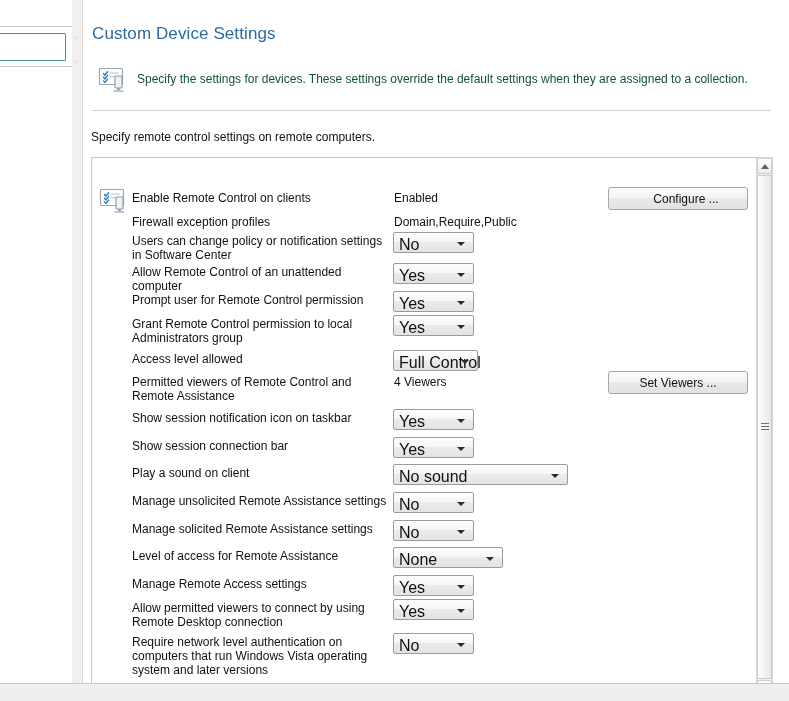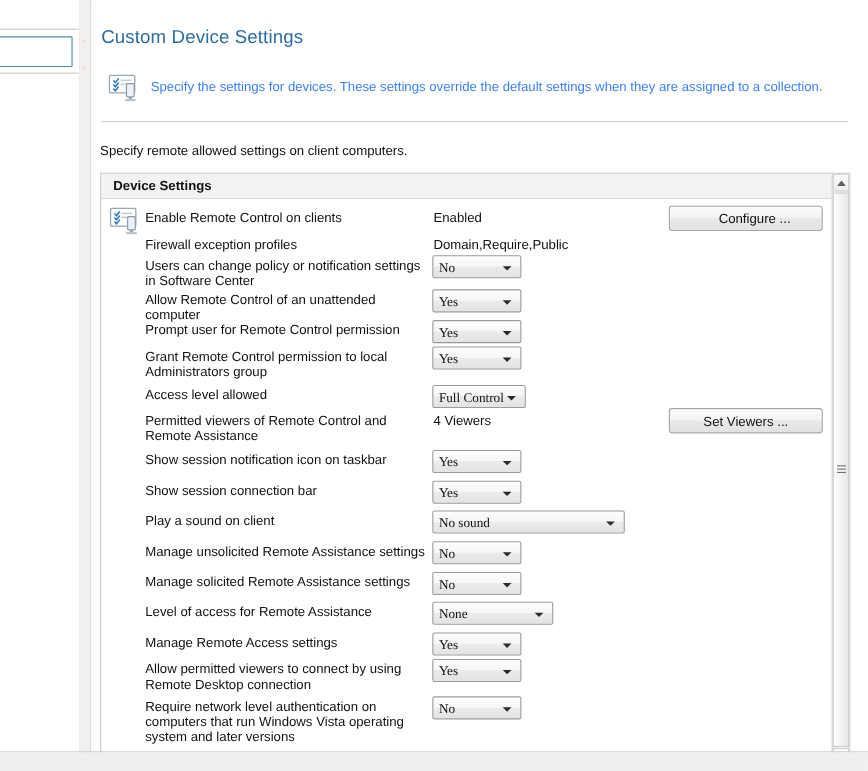--- a/index.html
+++ b/index.html
@@ -43,21 +43,21 @@
   }
 
   .page-title {
     position: absolute; left: 9px; top: 20px;
     font-size: 17px; color: #2b6ca3; font-weight: normal;
     letter-spacing: .1px;
   }
 
   .intro-row { position: absolute; left: 10px; top: 55px; width: 680px; height: 40px; }
   .intro-text {
-    position: absolute; left: 44px; top: 13px; font-size: 12px; color: #3b82f6;
+    position: absolute; left: 44px; top: 13px; font-size: 12px; color: #14532d;
   }
 
   .hr {
     position: absolute; left: 9px; top: 106px; width: 679px; height: 1px;
     background: #cfcfcf;
   }
 
   .section-desc {
     position: absolute; left: 8px; top: 126px; font-size: 12px; color: #111;
   }
@@ -88,23 +88,22 @@
   }
 
   
   .combo {
     position: absolute; left: 301px; height: 21px;
     border: 1px solid #9a9a9a; border-radius: 2px; box-sizing: border-box;
     background: linear-gradient(to bottom,#fdfdfd 0%,#f6f6f6 48%,#ebebeb 50%,#e3e3e3 100%);
     box-shadow: inset 0 1px 0 #ffffff;
   }
   .combo-text {
-    position: absolute; left: 5px; top: 3px; font-size: 12px; color: #111;
+    position: absolute; left: 5px; top: 3px; font-size: 16px; color: #111;
     white-space: nowrap;
-    font-family: Liberation Serif, serif;
   }
   .combo-arrow {
     position: absolute; right: 8px; top: 9px;
     width: 0; height: 0;
     border-left: 4px solid transparent;
     border-right: 4px solid transparent;
     border-top: 4px solid #2b2b2b;
   }
 
   
@@ -188,26 +187,23 @@
         <line x1="11.5" y1="9.6" x2="21" y2="9.6" stroke="#b6c2cd" stroke-width="1"></line>
         <rect x="17" y="9" width="7" height="12" rx="1" fill="#eef2f6" stroke="#8e9ba8" stroke-width="1.1"></rect>
         <rect x="19" y="21" width="3" height="2.5" fill="#9aa7b4"></rect>
         <rect x="15.5" y="23" width="10" height="2" rx="1" fill="#b9c4cf"></rect>
       </svg>
       <div class="intro-text">Specify the settings for devices. These settings override the default settings when they are assigned to a collection.</div>
     </div>
 
     <div class="hr"></div>
 
-    <div class="section-desc">Specify remote allowed settings on client computers.</div>
+    <div class="section-desc">Specify remote control settings on remote computers.</div>
 
     <div class="group">
-      <div class="group-header">
-        <div class="group-header-label">Device Settings</div>
-      </div>
 
       <svg class="icon-monitor" style="left:7px; top:30px;" viewBox="0 0 30 26">
         <rect x="1.5" y="1.5" width="23" height="16" rx="1" fill="#ffffff" stroke="#9aa7b4" stroke-width="1.2"></rect>
         <rect x="3.5" y="3.5" width="19" height="12" fill="#fbfcfd"></rect>
         <path d="M5.5 6.5 l1.4 1.6 L9.6 4.7" stroke="#2f7ab8" stroke-width="1.4" fill="none" stroke-linecap="round"></path>
         <path d="M5.5 10.2 l1.4 1.6 L9.6 8.4" stroke="#2f7ab8" stroke-width="1.4" fill="none" stroke-linecap="round"></path>
         <path d="M5.5 13.9 l1.4 1.6 L9.6 12.1" stroke="#2f7ab8" stroke-width="1.4" fill="none" stroke-linecap="round"></path>
         <line x1="11.5" y1="6" x2="21" y2="6" stroke="#b6c2cd" stroke-width="1"></line>
         <line x1="11.5" y1="9.6" x2="21" y2="9.6" stroke="#b6c2cd" stroke-width="1"></line>
         <rect x="17" y="9" width="7" height="12" rx="1" fill="#eef2f6" stroke="#8e9ba8" stroke-width="1.1"></rect>

